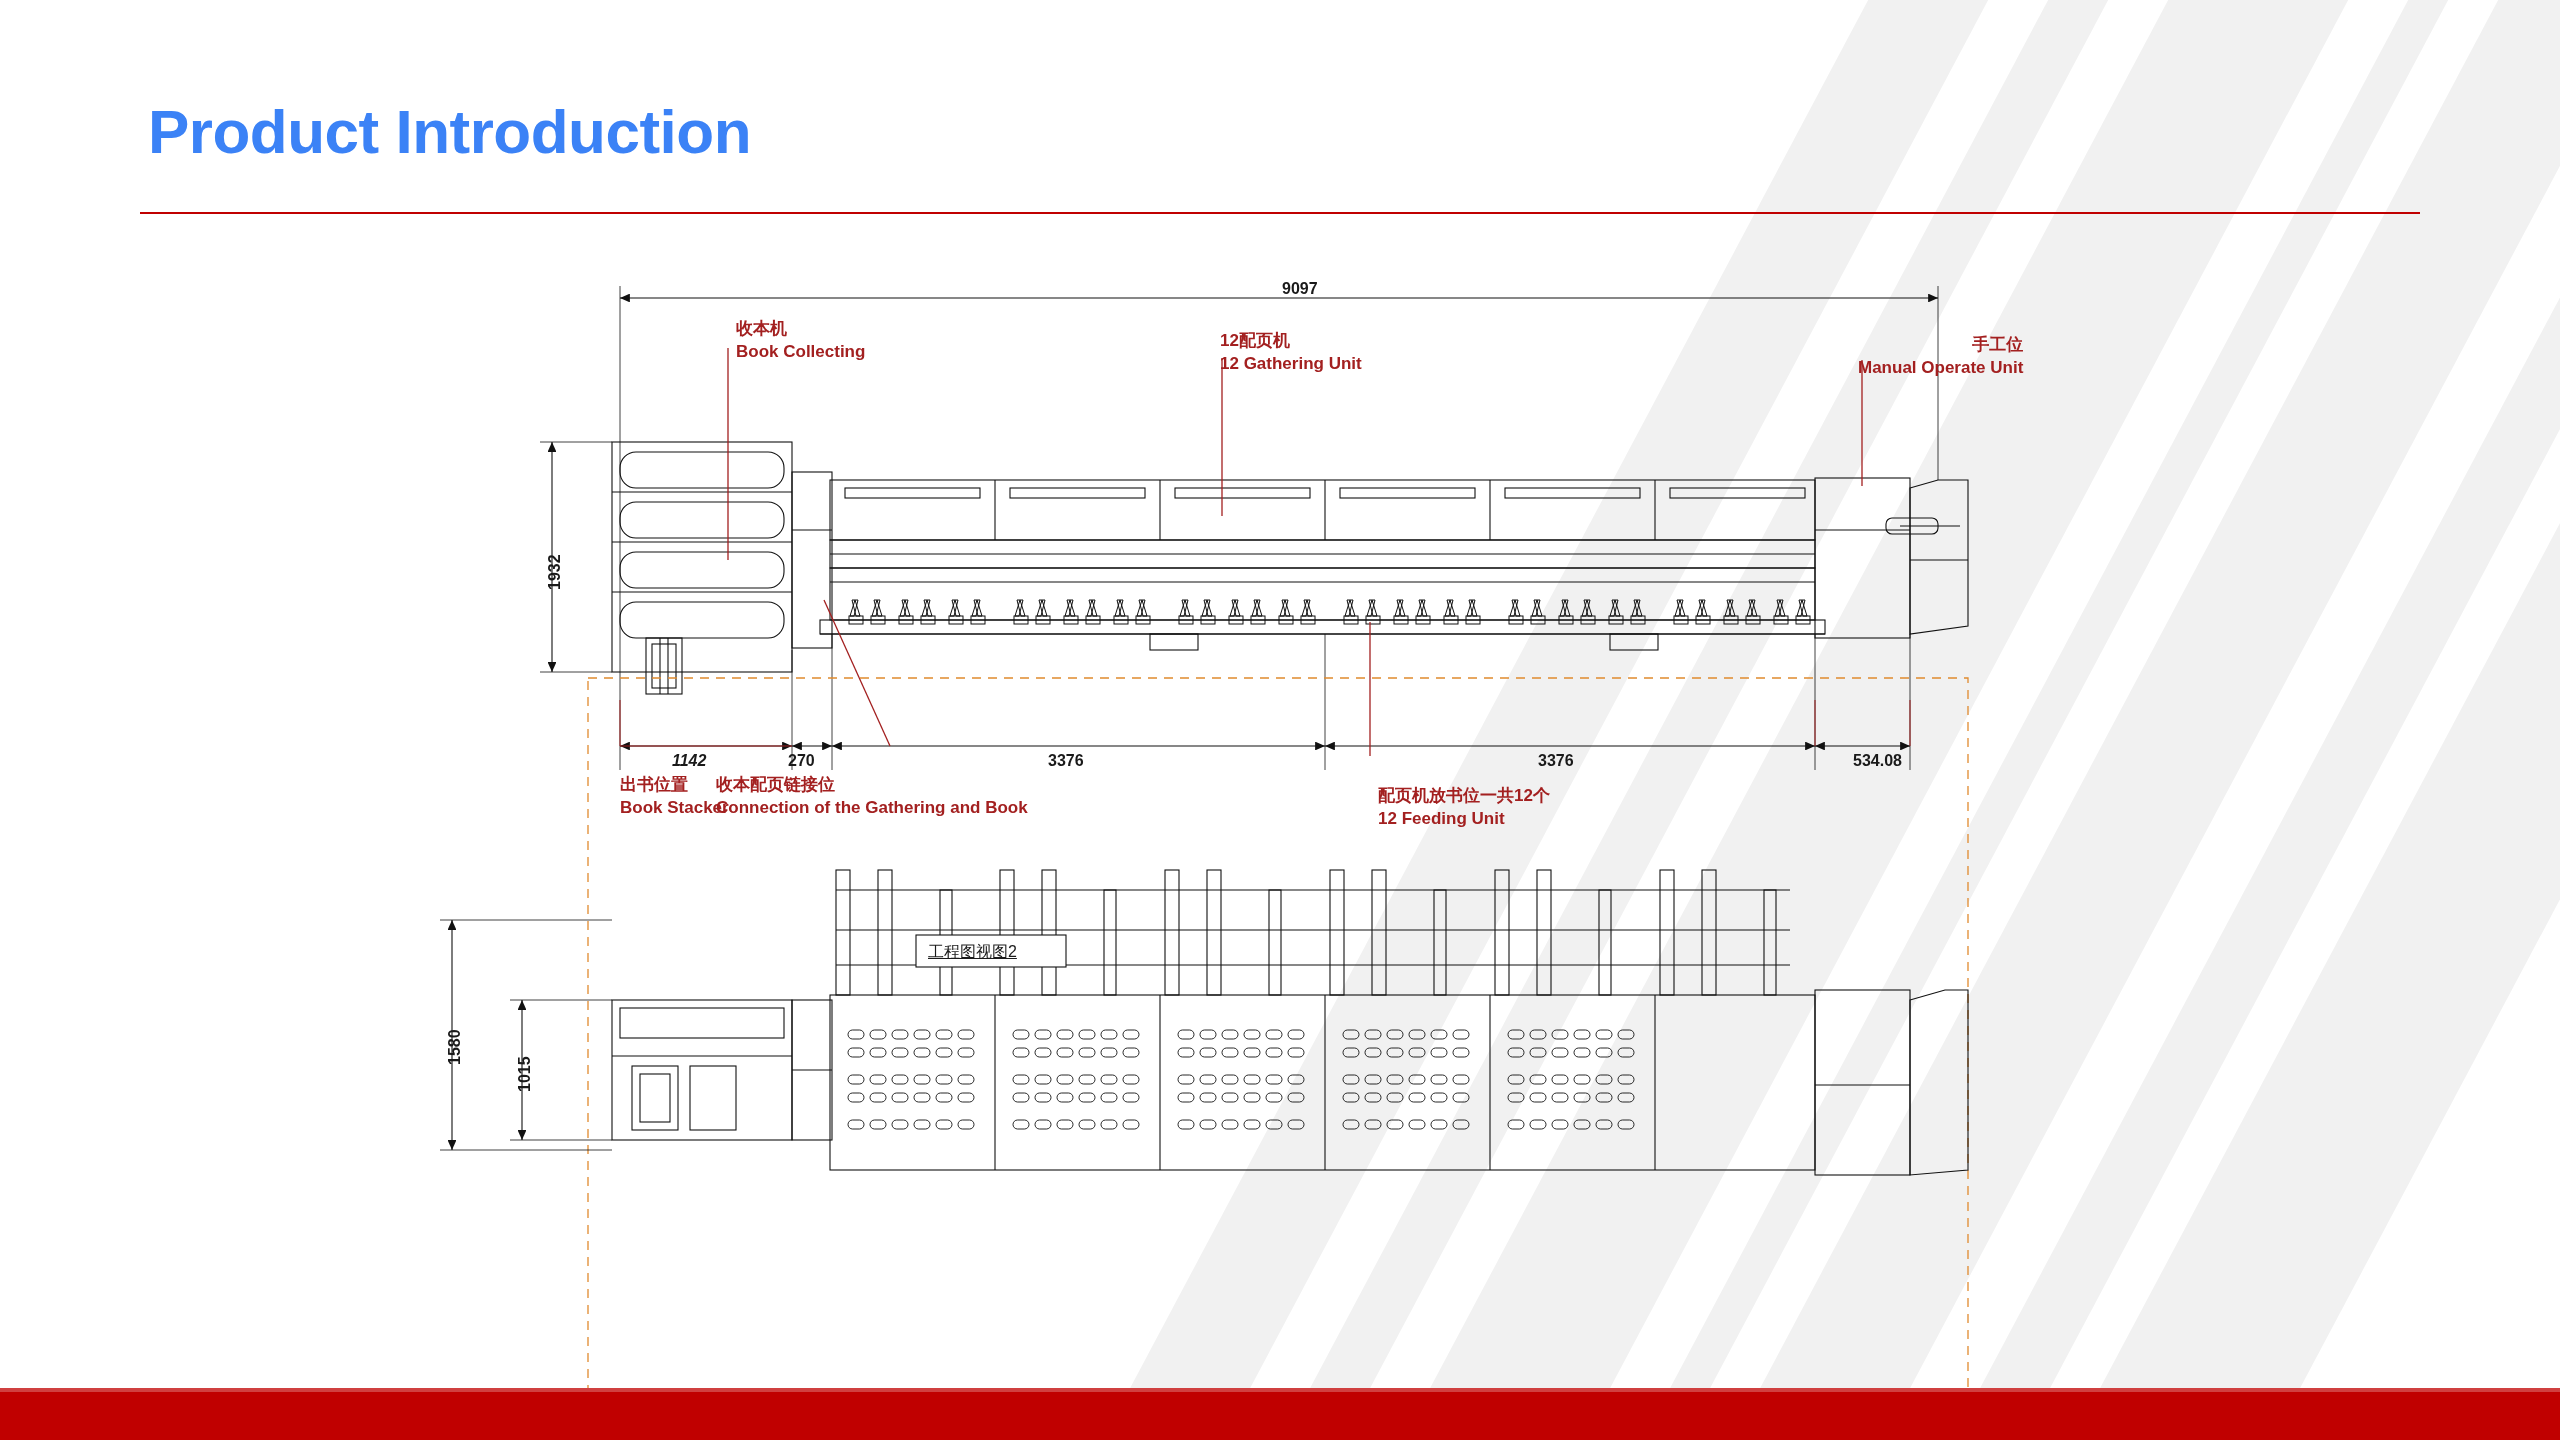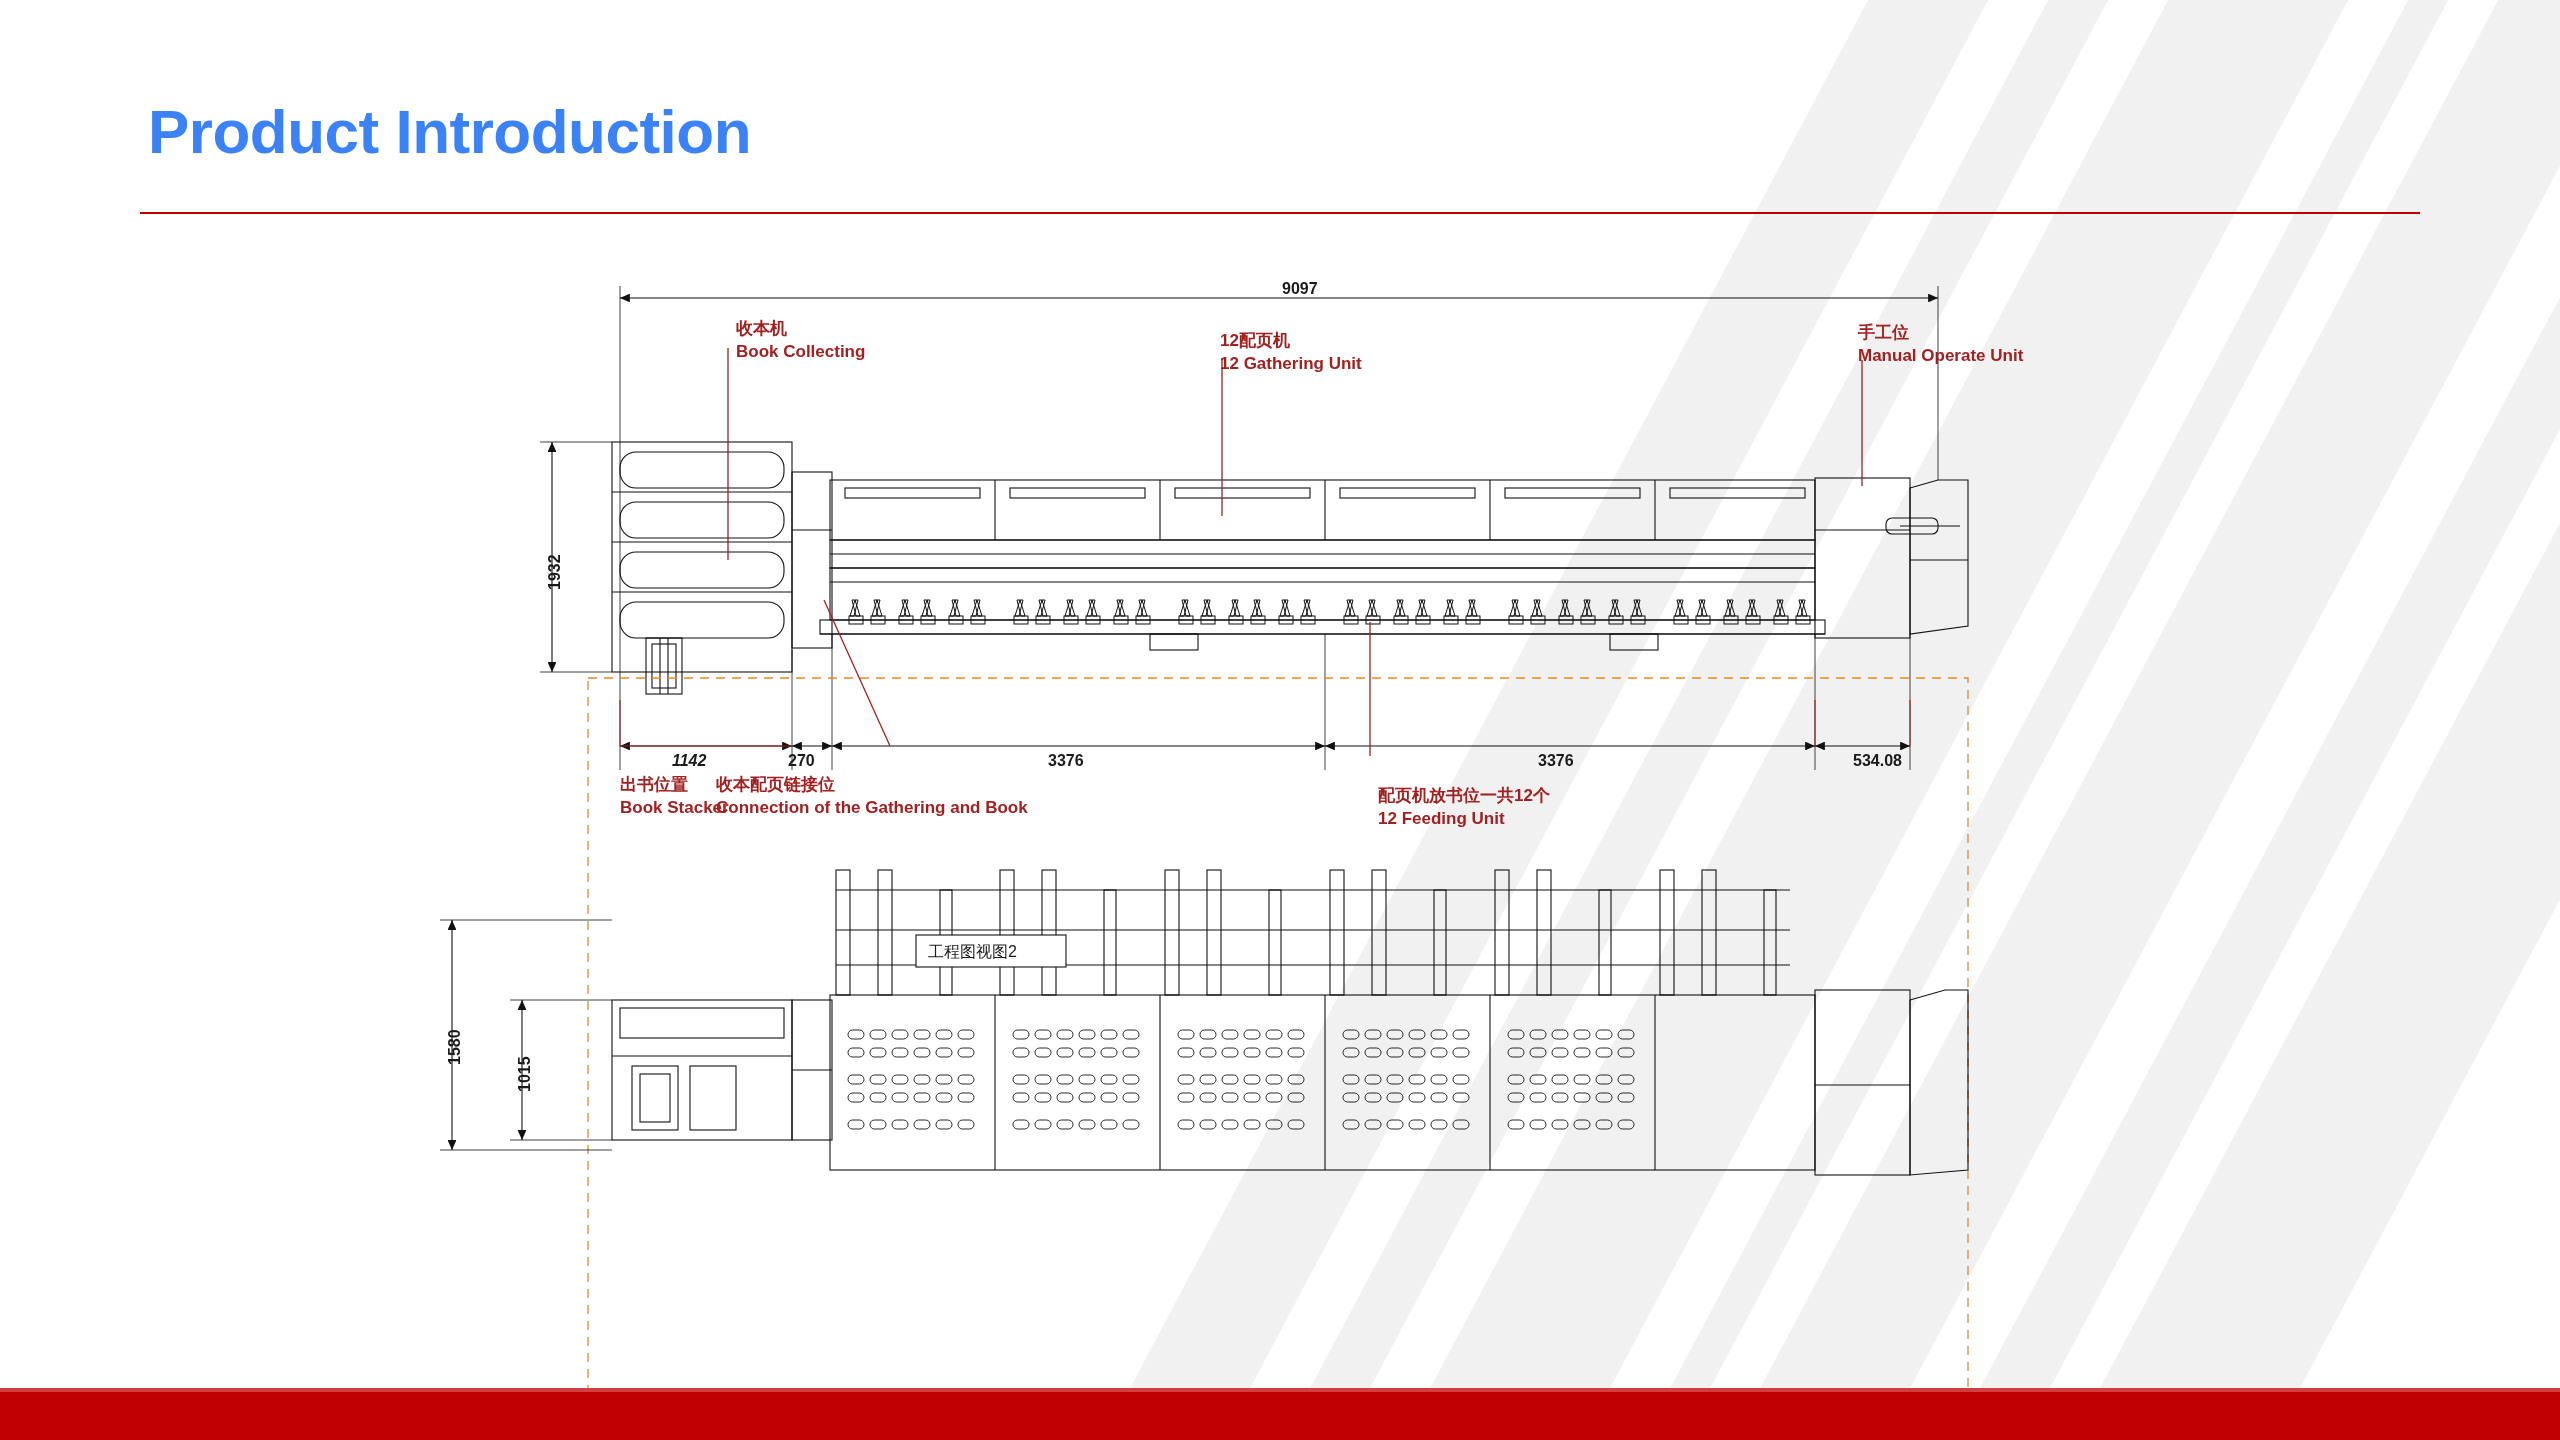--- a/index.html
+++ b/index.html
@@ -500,21 +500,21 @@
   <div class="anno" style="left:736px; top:88px;">
     <span>收本机</span><br>
     <span>Book Collecting</span>
   </div>
 
   <div class="anno" style="left:1220px; top:100px;">
     <span>12配页机</span><br>
     <span>12 Gathering Unit</span>
   </div>
 
-  <div class="anno" style="left:1858px; top:92px;">
+  <div class="anno" style="left:1858px; top:104px;text-align:right;">
     <span>手工位</span><br>
     <span>Manual Operate Unit</span>
   </div>
 
   <div class="anno" style="left:620px; top:544px;">
     <span>出书位置</span><br>
     <span>Book Stacker</span>
   </div>
 
   <div class="anno" style="left:716px; top:544px;">
@@ -530,18 +530,18 @@
   <div class="dim" style="left:1282px; top:42px;margin-top:8px;">9097</div>
   <div class="dim vert" style="left:546px; top:360px;">1932</div>
   <div class="dim" style="left:672px; top:522px;font-style:italic;">1142</div>
   <div class="dim" style="left:788px; top:522px;">270</div>
   <div class="dim" style="left:1048px; top:522px;">3376</div>
   <div class="dim" style="left:1538px; top:522px;">3376</div>
   <div class="dim" style="left:1822px; top:522px;margin-left:31px;">534.08</div>
   <div class="dim vert" style="left:446px; top:835px;">1580</div>
   <div class="dim vert" style="left:516px; top:862px;">1015</div>
 
-  <div class="viewlabel" style="left:928px; top:712px;">工程图视图2</div>
+  <div class="viewlabel" style="left:928px; top:712px;text-decoration:underline;">工程图视图2</div>
 </div>
 
 <div class="footer-bar">
   <div class="inner-line"></div>
 </div>
 
 </body></html>

